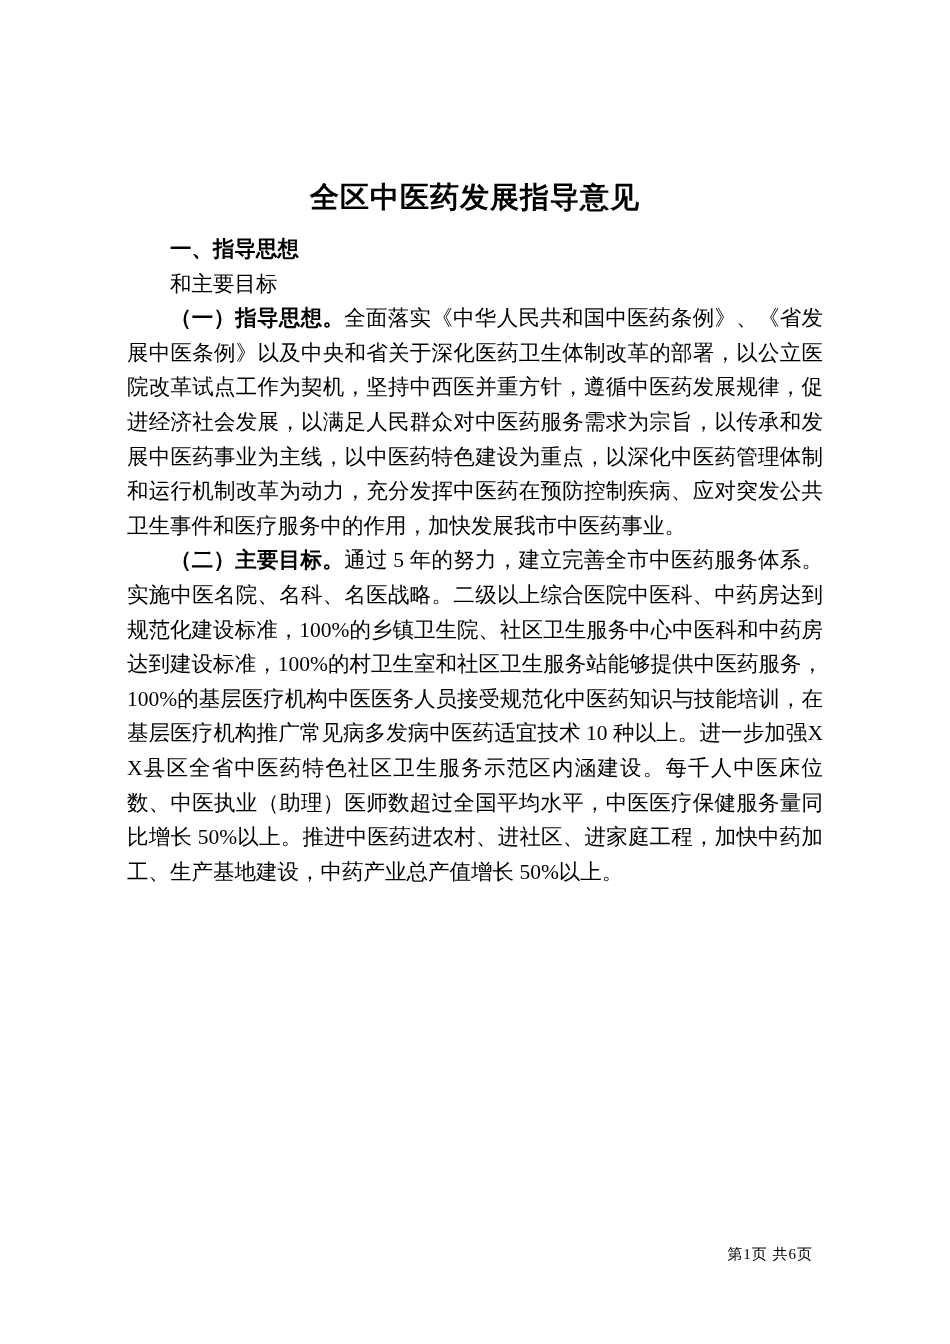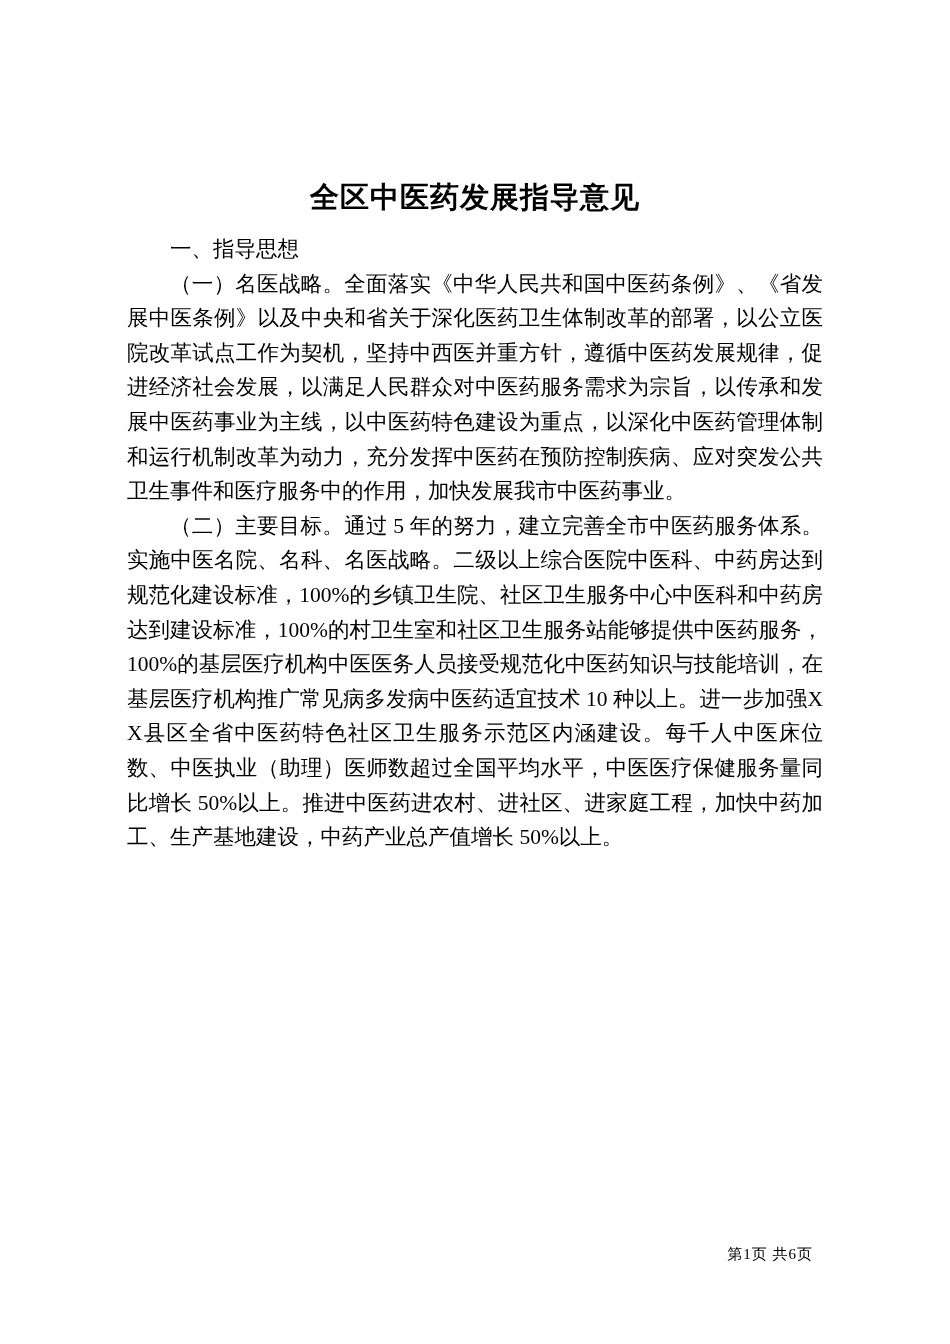--- a/index.html
+++ b/index.html
@@ -32,36 +32,37 @@
     margin: 0;
     font-size: 21.5px;
     line-height: 34.6px;
     text-align: justify;
     word-break: break-all;
   }
   .para.indent {
     text-indent: 43px;
   }
   .bold-run {
-    font-weight: normal;
+    font-weight: bold;
   }
   .footer {
     position: absolute;
     right: 137px;
     bottom: 80px;
     font-size: 15px;
     letter-spacing: 1px;
   }
 </style>
 </head>
 <body>
 
 <div class="page">
   <div class="content">
     <h1 class="doc-title">全区中医药发展指导意见</h1>
     <div>
         <p class="para indent"><span class="bold-run">一、指导思想</span></p>
-        <p class="para indent"><span class="bold-run">（一）名医战略。</span><span class="text-run">全面落实《中华人民共和国中医药条例》、《省发展中医条例》以及中央和省关于深化医药卫生体制改革的部署，以公立医院改革试点工作为契机，坚持中西医并重方针，遵循中医药发展规律，促进经济社会发展，以满足人民群众对中医药服务需求为宗旨，以传承和发展中医药事业为主线，以中医药特色建设为重点，以深化中医药管理体制和运行机制改革为动力，充分发挥中医药在预防控制疾病、应对突发公共卫生事件和医疗服务中的作用，加快发展我市中医药事业。</span></p>
+        <p class="para indent"><span class="text-run">和主要目标</span></p>
+        <p class="para indent"><span class="bold-run">（一）指导思想。</span><span class="text-run">全面落实《中华人民共和国中医药条例》、《省发展中医条例》以及中央和省关于深化医药卫生体制改革的部署，以公立医院改革试点工作为契机，坚持中西医并重方针，遵循中医药发展规律，促进经济社会发展，以满足人民群众对中医药服务需求为宗旨，以传承和发展中医药事业为主线，以中医药特色建设为重点，以深化中医药管理体制和运行机制改革为动力，充分发挥中医药在预防控制疾病、应对突发公共卫生事件和医疗服务中的作用，加快发展我市中医药事业。</span></p>
         <p class="para indent"><span class="bold-run">（二）主要目标。</span><span class="text-run">通过 5 年的努力，建立完善全市中医药服务体系。实施中医名院、名科、名医战略。二级以上综合医院中医科、中药房达到规范化建设标准，100%的乡镇卫生院、社区卫生服务中心中医科和中药房达到建设标准，100%的村卫生室和社区卫生服务站能够提供中医药服务，100%的基层医疗机构中医医务人员接受规范化中医药知识与技能培训，在基层医疗机构推广常见病多发病中医药适宜技术 10 种以上。进一步加强XX县区全省中医药特色社区卫生服务示范区内涵建设。每千人中医床位数、中医执业（助理）医师数超过全国平均水平，中医医疗保健服务量同比增长 50%以上。推进中医药进农村、进社区、进家庭工程，加快中药加工、生产基地建设，中药产业总产值增长 50%以上。</span></p>
       </div>
   </div>
   <div class="footer">第1页  共6页</div>
 </div>
 
 </body></html>

